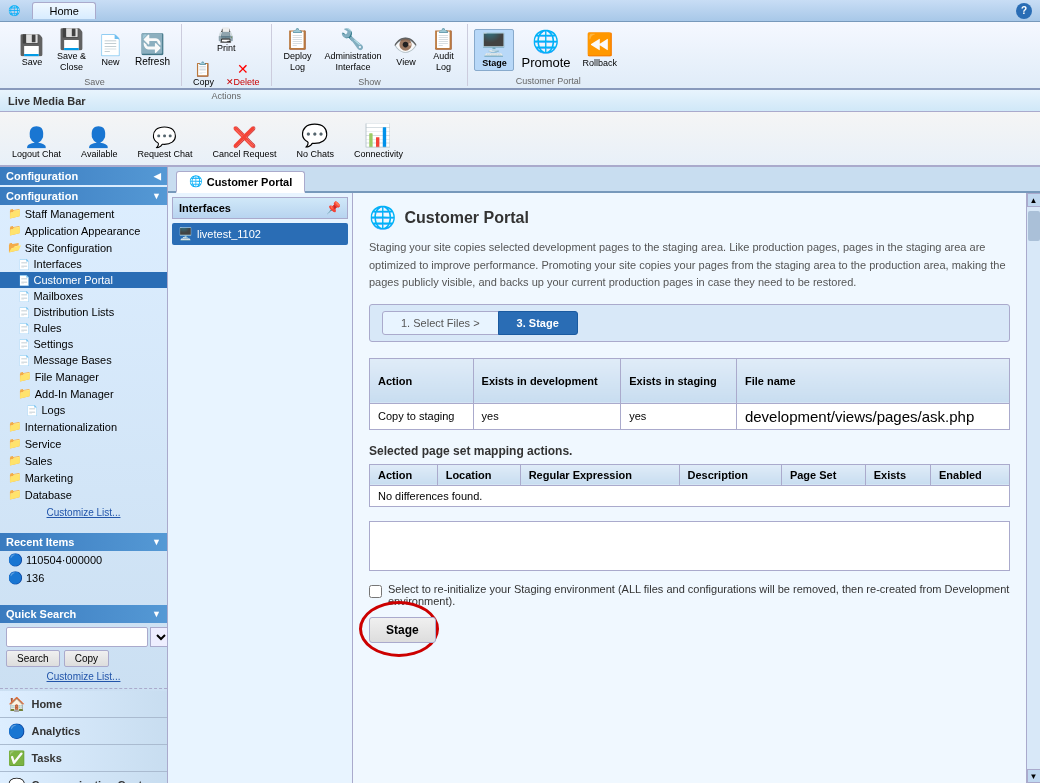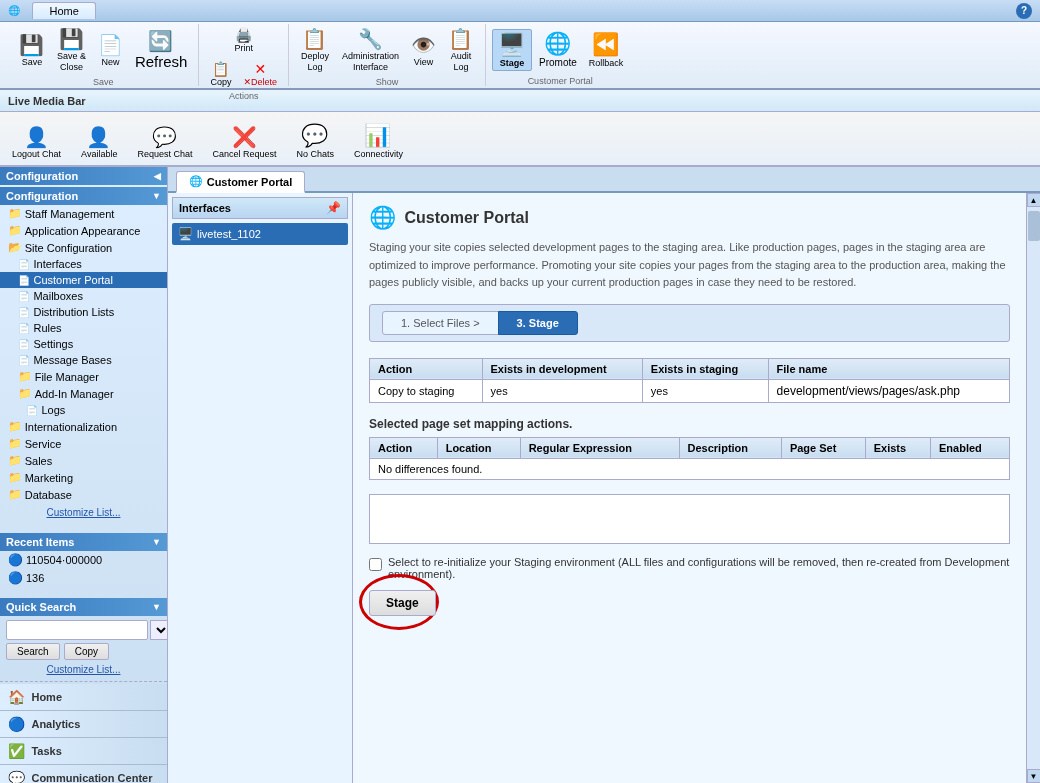--- a/index.html
+++ b/index.html
@@ -25,21 +25,21 @@
       <div style="display: flex; flex-direction: column; align-items: center; cursor: pointer; padding: 2px 4px; border: 1px solid transparent; border-radius: 2px; min-width: 36px;">
         <span style="font-size: 20px;">💾</span>
         <span style="font-size: 9px; text-align: center; line-height: 1.2;">Save &amp;<br>Close</span>
       </div>
       <div style="display: flex; flex-direction: column; align-items: center; cursor: pointer; padding: 2px 4px; border: 1px solid transparent; border-radius: 2px; min-width: 32px;">
         <span style="font-size: 20px;">📄</span>
         <span style="font-size: 9px;">New</span>
       </div>
       <div style="display: flex; flex-direction: column; align-items: center; cursor: pointer; padding: 2px 4px; border: 1px solid transparent; border-radius: 2px; min-width: 36px;">
         <span style="font-size: 20px;">🔄</span>
-        <span style="font-size: 15px;">Refresh</span>
+        <span style="font-size: 10px;">Refresh</span>
       </div>
     </div>
     <span style="font-size: 9px; color: #666; margin-top: 1px;">Save</span>
   </div>
 
   <div style="display: flex; flex-direction: column; align-items: center; border-right: 1px solid #ccd; padding: 0 6px;">
     <div style="display: flex; gap: 2px; flex: 1; align-items: center; flex-direction: column; justify-content: center;">
       <div style="display: flex; gap: 2px;">
         <div style="display: flex; flex-direction: column; align-items: center; cursor: pointer; padding: 2px 4px; border: 1px solid transparent; border-radius: 2px;">
           <span style="font-size: 14px;">🖨️</span>
@@ -83,21 +83,21 @@
   </div>
 
   <div style="display: flex; flex-direction: column; align-items: center; padding: 0 6px;">
     <div style="display: flex; gap: 2px; flex: 1; align-items: center;">
       <div style="display: flex; flex-direction: column; align-items: center; cursor: pointer; padding: 2px 4px; border: 1px solid #88aacc; border-radius: 2px; min-width: 40px; background: #b8d8f8;">
         <span style="font-size: 22px;">🖥️</span>
         <span style="font-size: 9px; font-weight: bold;">Stage</span>
       </div>
       <div style="display: flex; flex-direction: column; align-items: center; cursor: pointer; padding: 2px 4px; border: 1px solid transparent; border-radius: 2px; min-width: 40px;">
         <span style="font-size: 22px;">🌐</span>
-        <span style="font-size: 10px;">Promote</span>
+        <span style="font-size: 13px;">Promote</span>
       </div>
       <div style="display: flex; flex-direction: column; align-items: center; cursor: pointer; padding: 2px 4px; border: 1px solid transparent; border-radius: 2px; min-width: 44px;">
         <span style="font-size: 22px;">⏪</span>
         <span style="font-size: 9px;">Rollback</span>
       </div>
     </div>
     <span style="font-size: 9px; color: #666; margin-top: 1px;">Customer Portal</span>
   </div>
 </div>
 
@@ -230,21 +230,21 @@
     </div>
     <div style="padding: 2px 4px 2px 8px; cursor: pointer; font-size: 11px; display: flex; align-items: center; gap: 3px;">
       <span style="color: #2266aa; font-size: 12px;">🔵</span>
       <span>110504·000000</span>
     </div>
     <div style="padding: 2px 4px 2px 8px; cursor: pointer; font-size: 11px; display: flex; align-items: center; gap: 3px;">
       <span style="color: #2266aa; font-size: 12px;">🔵</span>
       <span>136</span>
     </div>
 
-    <div style="background: linear-gradient(to right, #3a7bbf, #5599d5); color: white; padding: 3px 6px; font-size: 10px; font-weight: bold; display: flex; justify-content: space-between; align-items: center; cursor: pointer; margin-top: 11px;">
+    <div style="background: linear-gradient(to right, #3a7bbf, #5599d5); color: white; padding: 3px 6px; font-size: 10px; font-weight: bold; display: flex; justify-content: space-between; align-items: center; cursor: pointer; margin-top: 18px;">
       <span>Quick Search</span>
       <span style="font-size: 9px;">▼</span>
     </div>
     <div style="padding: 4px 6px;">
       <div style="display: flex; gap: 2px; align-items: center; margin-bottom: 3px;">
         <input type="text" style="flex: 1 1 0%; border: 1px solid rgb(170, 170, 204); border-radius: 2px; padding: 2px 4px; font-size: 10px; height: 20px;">
         <select style="width: 20px; height: 20px; border: 1px solid #aac; font-size: 9px; background: #eef; padding: 0;"></select>
       </div>
       <div style="display: flex; gap: 4px;">
         <button style="background: linear-gradient(to bottom, #f0f0f0, #ddd); border: 1px solid #aac; border-radius: 2px; padding: 2px 10px; cursor: pointer; font-size: 10px;">Search</button>
@@ -314,29 +314,29 @@
           <div style="padding: 5px 18px; font-size: 11px; color: white; cursor: pointer; border: 1px solid #1a5aa0; background: #2a6db5; font-weight: bold; border-radius: 0 3px 3px 0;">3. Stage</div>
         </div>
 
         <div>
           <table style="width: 100%; border-collapse: collapse; border: 1px solid #aac; margin-bottom: 14px; background: white;">
             <thead>
               <tr>
                 <th style="background: linear-gradient(to bottom, #e0ecf8, #c8ddf0); border: 1px solid #aac; padding: 4px 8px; text-align: left; font-size: 11px; font-weight: bold;">Action</th>
                 <th style="background: linear-gradient(to bottom, #e0ecf8, #c8ddf0); border: 1px solid #aac; padding: 4px 8px; text-align: left; font-size: 11px; font-weight: bold;">Exists in development</th>
                 <th style="background: linear-gradient(to bottom, #e0ecf8, #c8ddf0); border: 1px solid #aac; padding: 4px 8px; text-align: left; font-size: 11px; font-weight: bold;">Exists in staging</th>
-                <th style="background: linear-gradient(to bottom, #e0ecf8, #c8ddf0); border: 1px solid #aac; padding: 4px 8px; text-align: left; font-size: 11px; font-weight: bold;">File name</th>
+                <th style="background: linear-gradient(to bottom, #e0ecf8, #c8ddf0); border: 1px solid #aac; padding: 16px 8px; text-align: left; font-size: 11px; font-weight: bold;">File name</th>
               </tr>
             </thead>
             <tbody>
               <tr>
                 <td style="border: 1px solid #aac; padding: 4px 8px; font-size: 11px;">Copy to staging</td>
                 <td style="border: 1px solid #aac; padding: 4px 8px; font-size: 11px;">yes</td>
                 <td style="border: 1px solid #aac; padding: 4px 8px; font-size: 11px;">yes</td>
-                <td style="border: 1px solid #aac; padding: 4px 8px; font-size: 12px;">development/views/pages/ask.php</td>
+                <td style="border: 1px solid #aac; padding: 4px 8px; font-size: 15px;">development/views/pages/ask.php</td>
               </tr>
             </tbody>
           </table>
         </div>
 
         <div>
           <div style="font-size: 12px; font-weight: bold; color: #333; margin-bottom: 6px;">Selected page set mapping actions.</div>
           <table style="width: 100%; border-collapse: collapse; border: 1px solid #aac; margin-bottom: 14px; background: white;">
             <thead>
               <tr>

